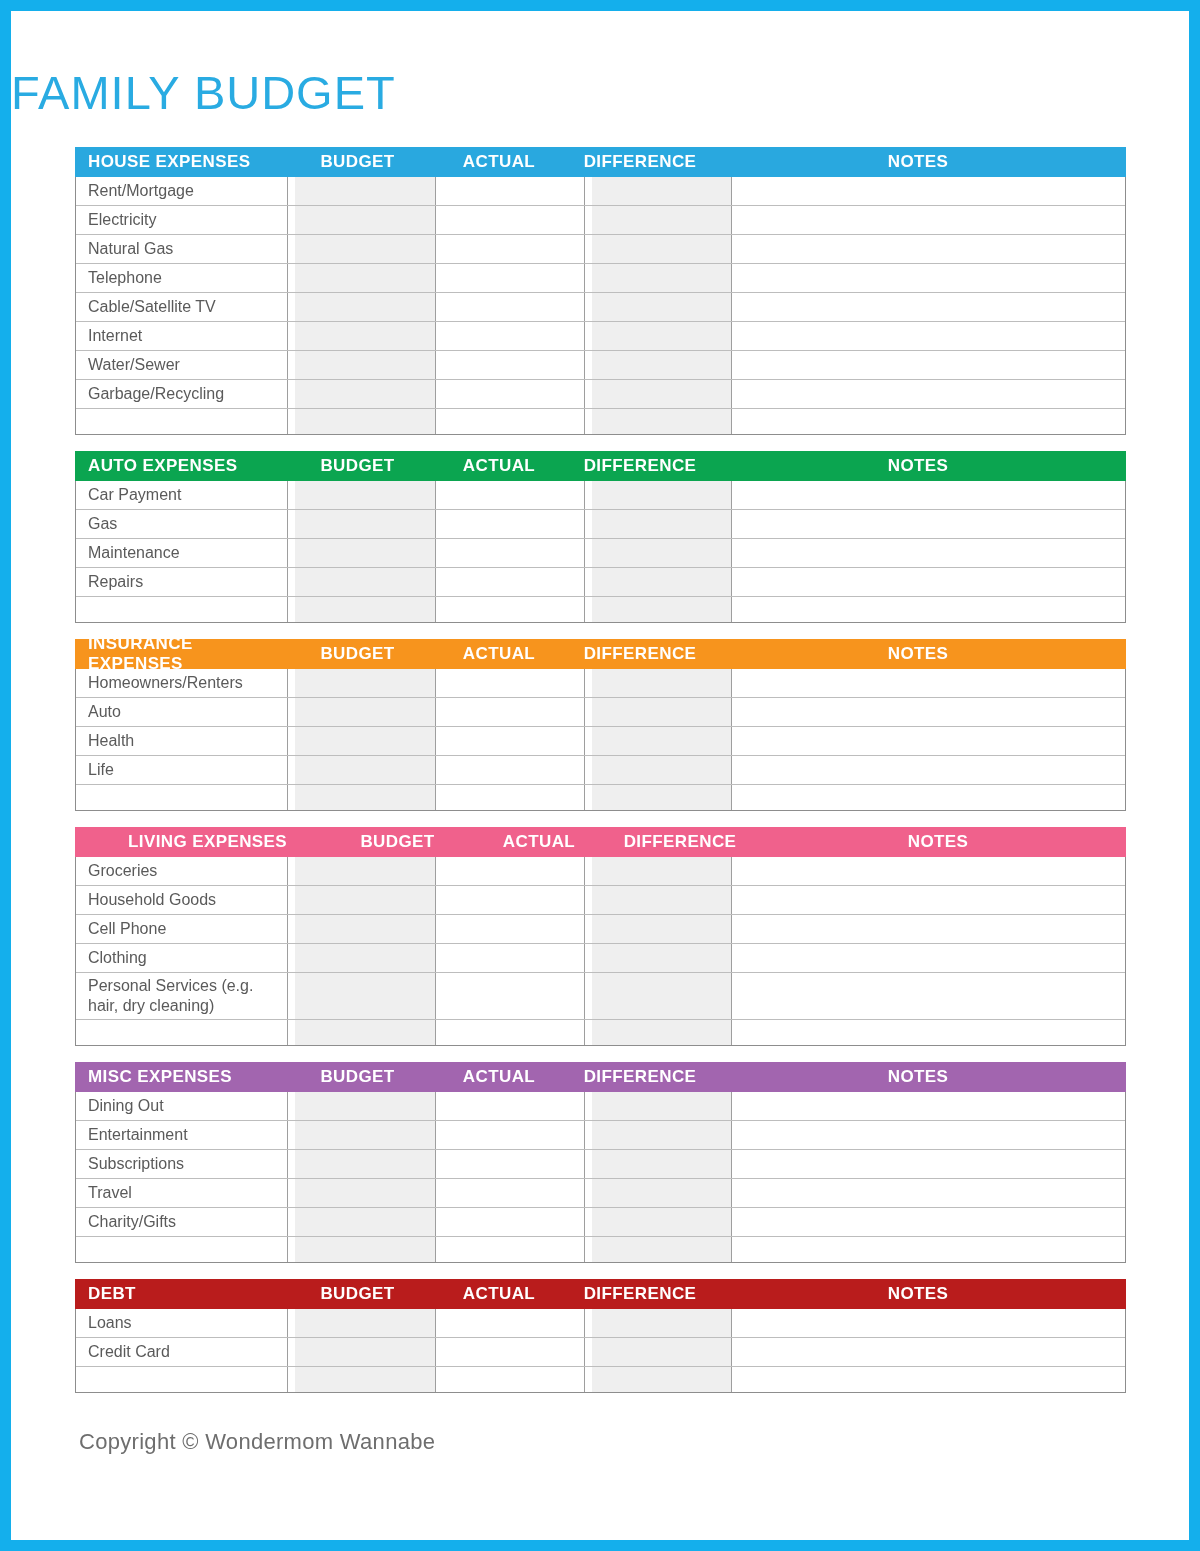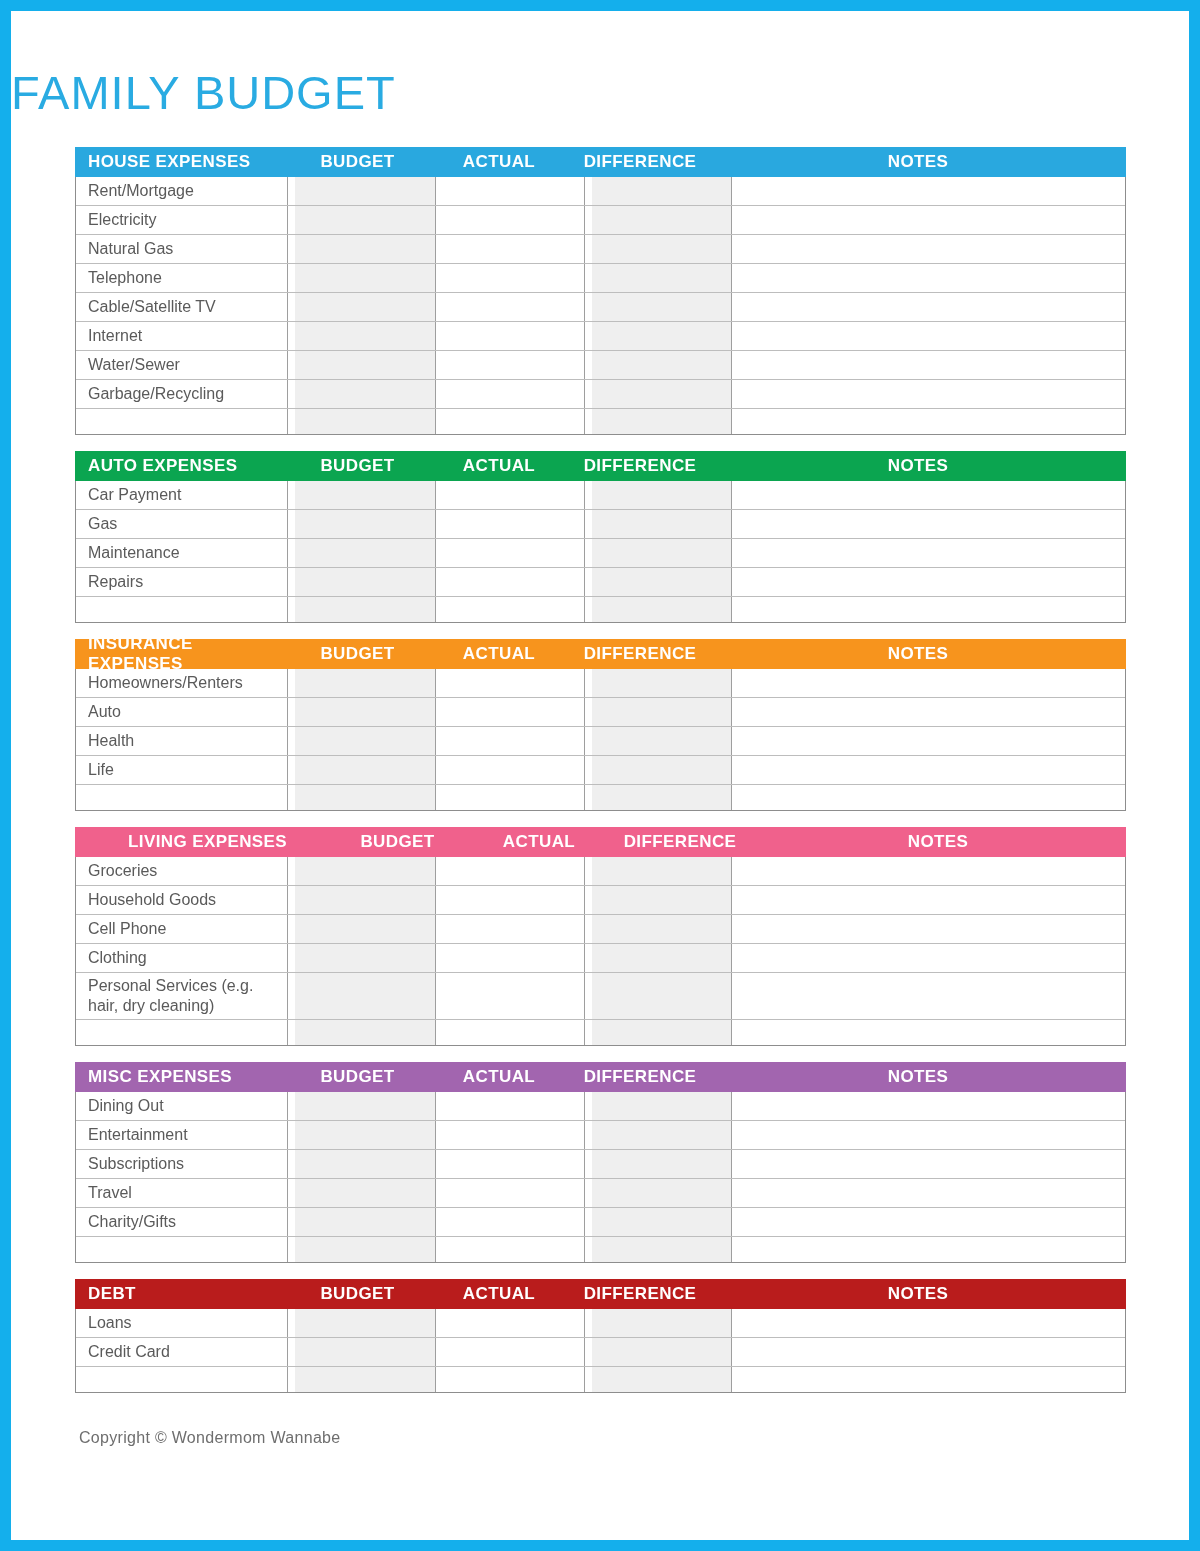--- a/index.html
+++ b/index.html
@@ -62,21 +62,21 @@
     color:#5A5A5A;
     display:flex;
     align-items:center;
   }
   .cell.b { width:141px; background:#EFEFEF; }
   .cell.a { width:142px; background:#FFFFFF; }
   .cell.d { width:140px; background:#EFEFEF; }
   .cell.n { flex:1; border-right:none; background:#FFFFFF; }
   .footer {
     margin:36px 0 0 68px;
-    font-size:16px;
+    font-size:22px;
     color:#6E6E6E;
     letter-spacing:0.3px;
   }
 </style>
 </head>
 <body>
 
 <h1 class="page-title">FAMILY BUDGET</h1>
 
 <div class="tables" id="tables">

